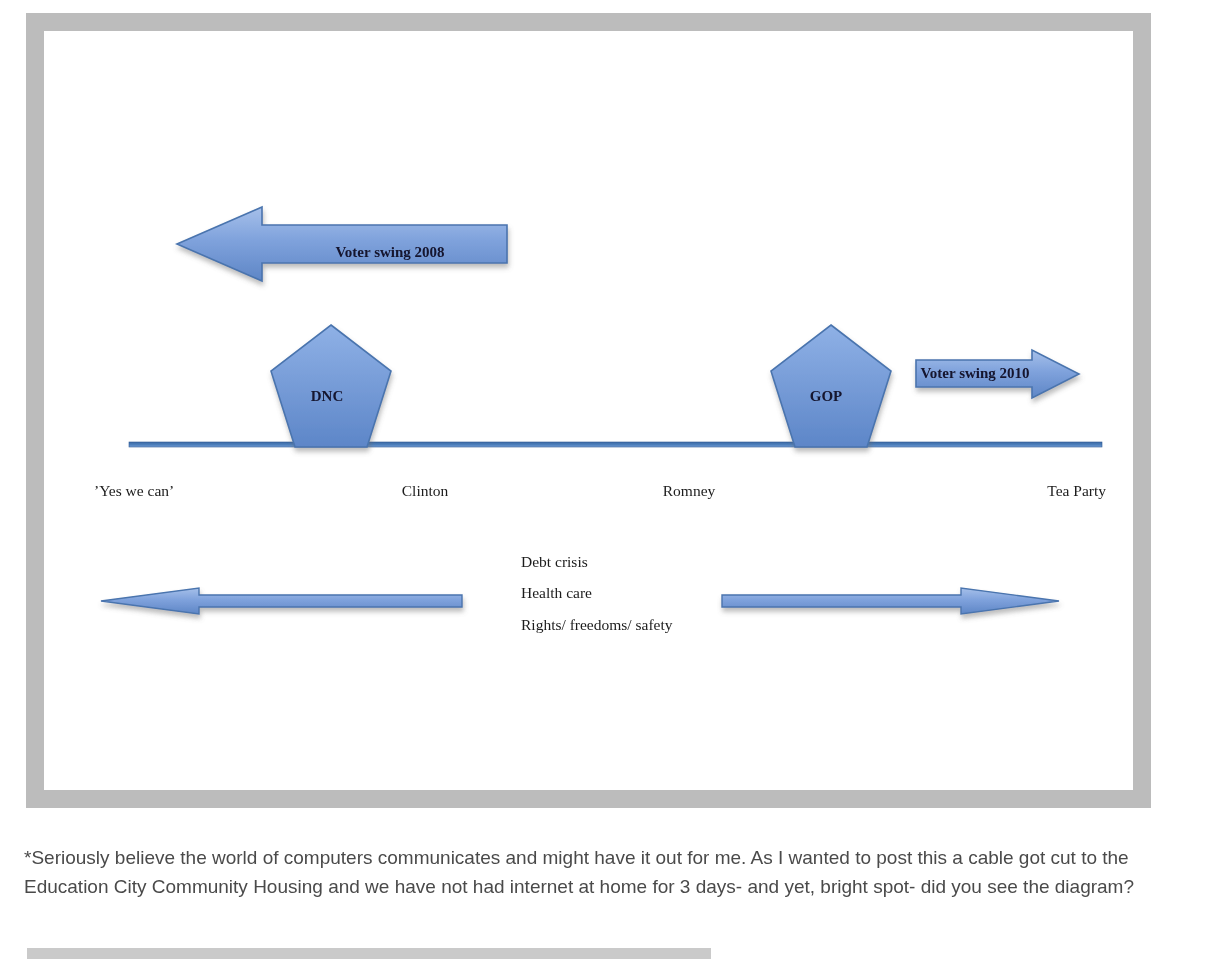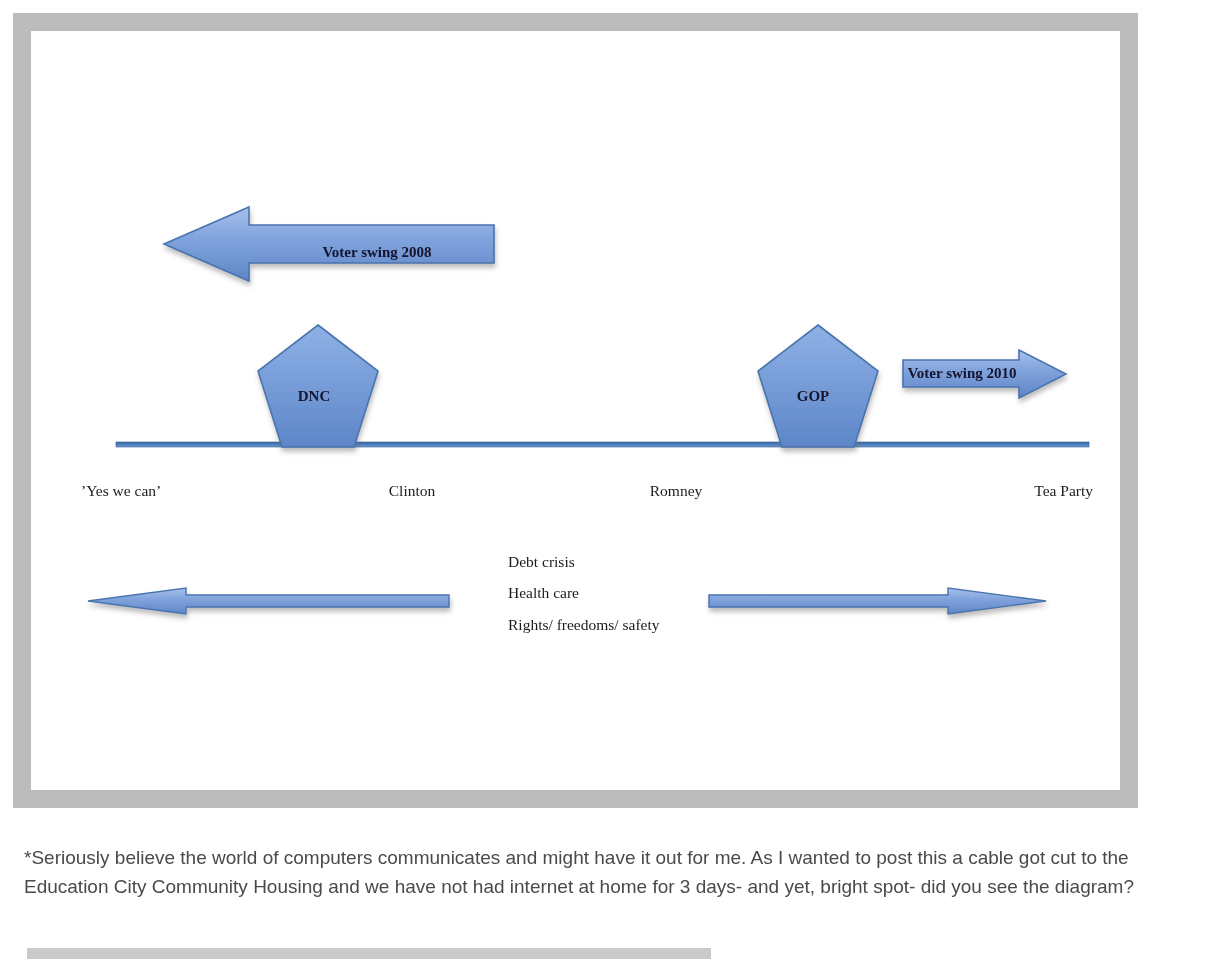--- a/index.html
+++ b/index.html
@@ -5,21 +5,21 @@
   * { margin: 0; padding: 0; box-sizing: border-box; }
   html, body { background: #ffffff; }
   body {
     width: 1212px; height: 976px;
     position: relative;
     font-family: "Liberation Sans", sans-serif;
     overflow: hidden;
   }
   .figure-frame {
     position: absolute;
-    left: 13px; top: 13px;
+    left: 26px; top: 13px;
     width: 1125px; height: 795px;
     border: 18px solid #bcbcbc;
     background: #ffffff;
   }
   .figure-frame svg { display: block; }
   .shape-label {
     font-family: "Liberation Serif", "DejaVu Serif", serif;
     font-size: 15px;
     font-weight: 700;
     fill: #14142e;

